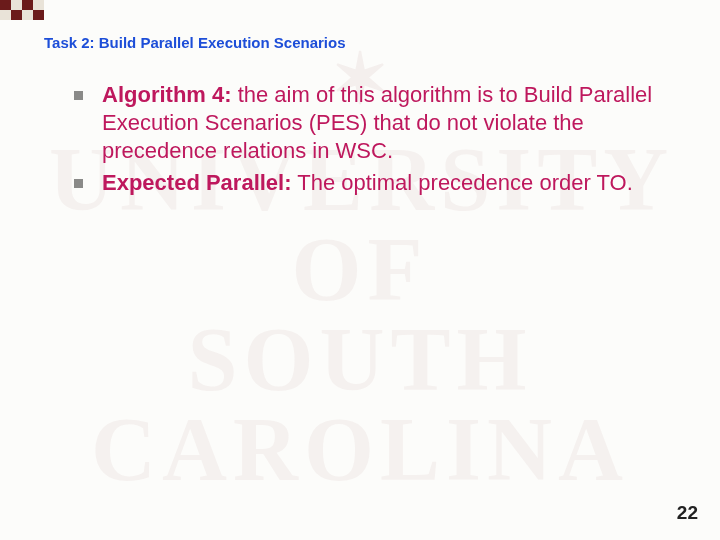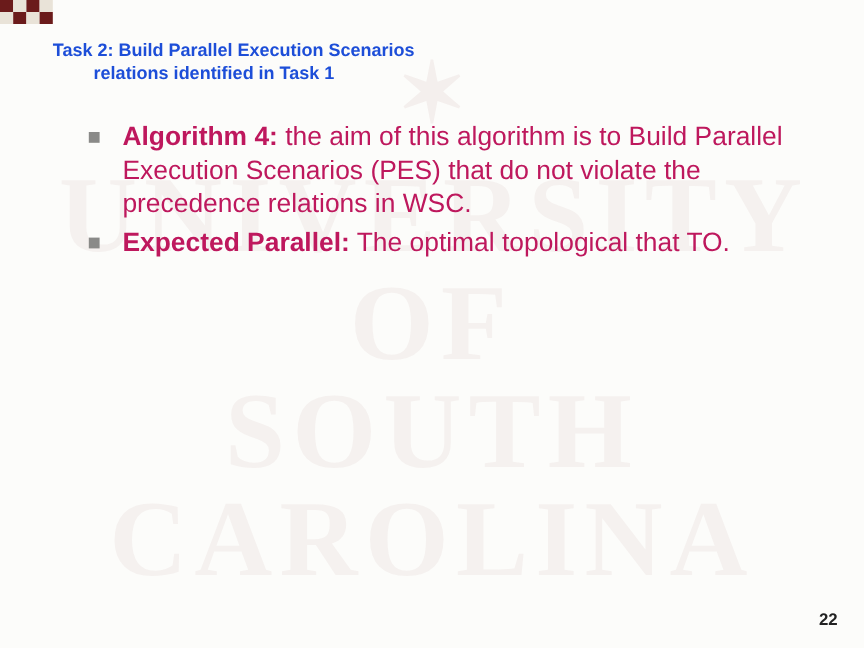--- a/index.html
+++ b/index.html
@@ -94,21 +94,21 @@
     width: 9px;
     height: 9px;
     background: #8a8a88;
   }
   .b { font-weight: bold; }
 
   .pagenum {
     position: absolute;
     right: 22px;
     bottom: 16px;
-    font-size: 14px;
+    font-size: 19px;
     font-weight: bold;
     color: #222;
   }
 </style>
 </head>
 <body>
 
 <div class="watermark">
   <span class="tree">✶</span>
   <span>UNIVERSITY OF</span><br>
@@ -124,26 +124,25 @@
   <div class="c-light"></div>
     <div class="c-dark"></div>
     <div class="c-light"></div>
     <div class="c-dark"></div>
 </div>
 
 <div class="slide">
 
   <h1 class="title">
     <span>Task 2: Build Parallel Execution Scenarios</span>
-    <span class="indent">relations identified in Task 1</span>
   </h1>
 
   <ul class="bullets">
     <li>
       <span class="b">Algorithm 4:</span><span> the aim of this algorithm is to Build Parallel Execution Scenarios (PES) that do not violate the precedence relations in WSC.</span>
     </li>
     <li>
-      <span class="b">Expected Parallel:</span><span> The optimal topological that TO.</span>
+      <span class="b">Expected Parallel:</span><span> The optimal precedence order TO.</span>
     </li>
   </ul>
 
   <div class="pagenum">22</div>
 </div>
 
 </body></html>

